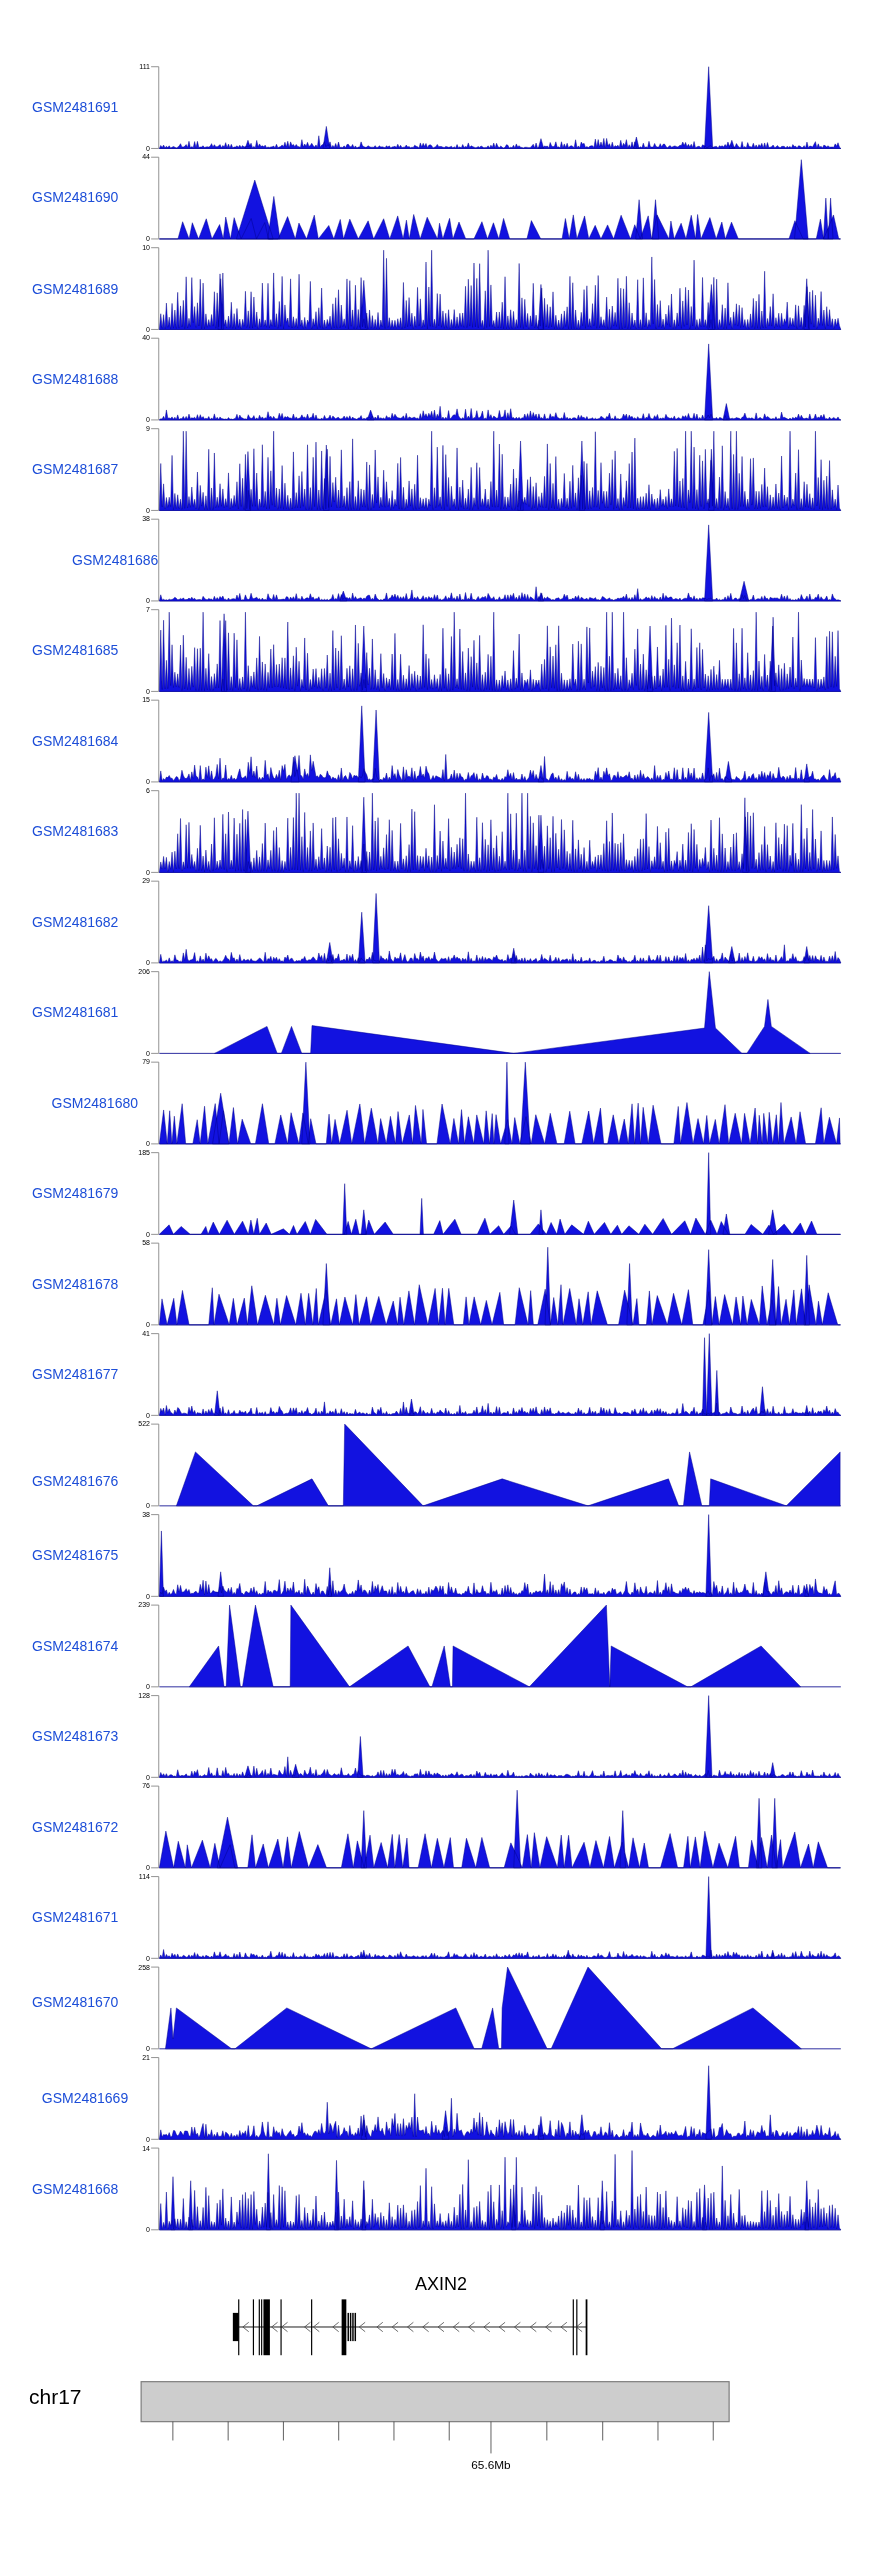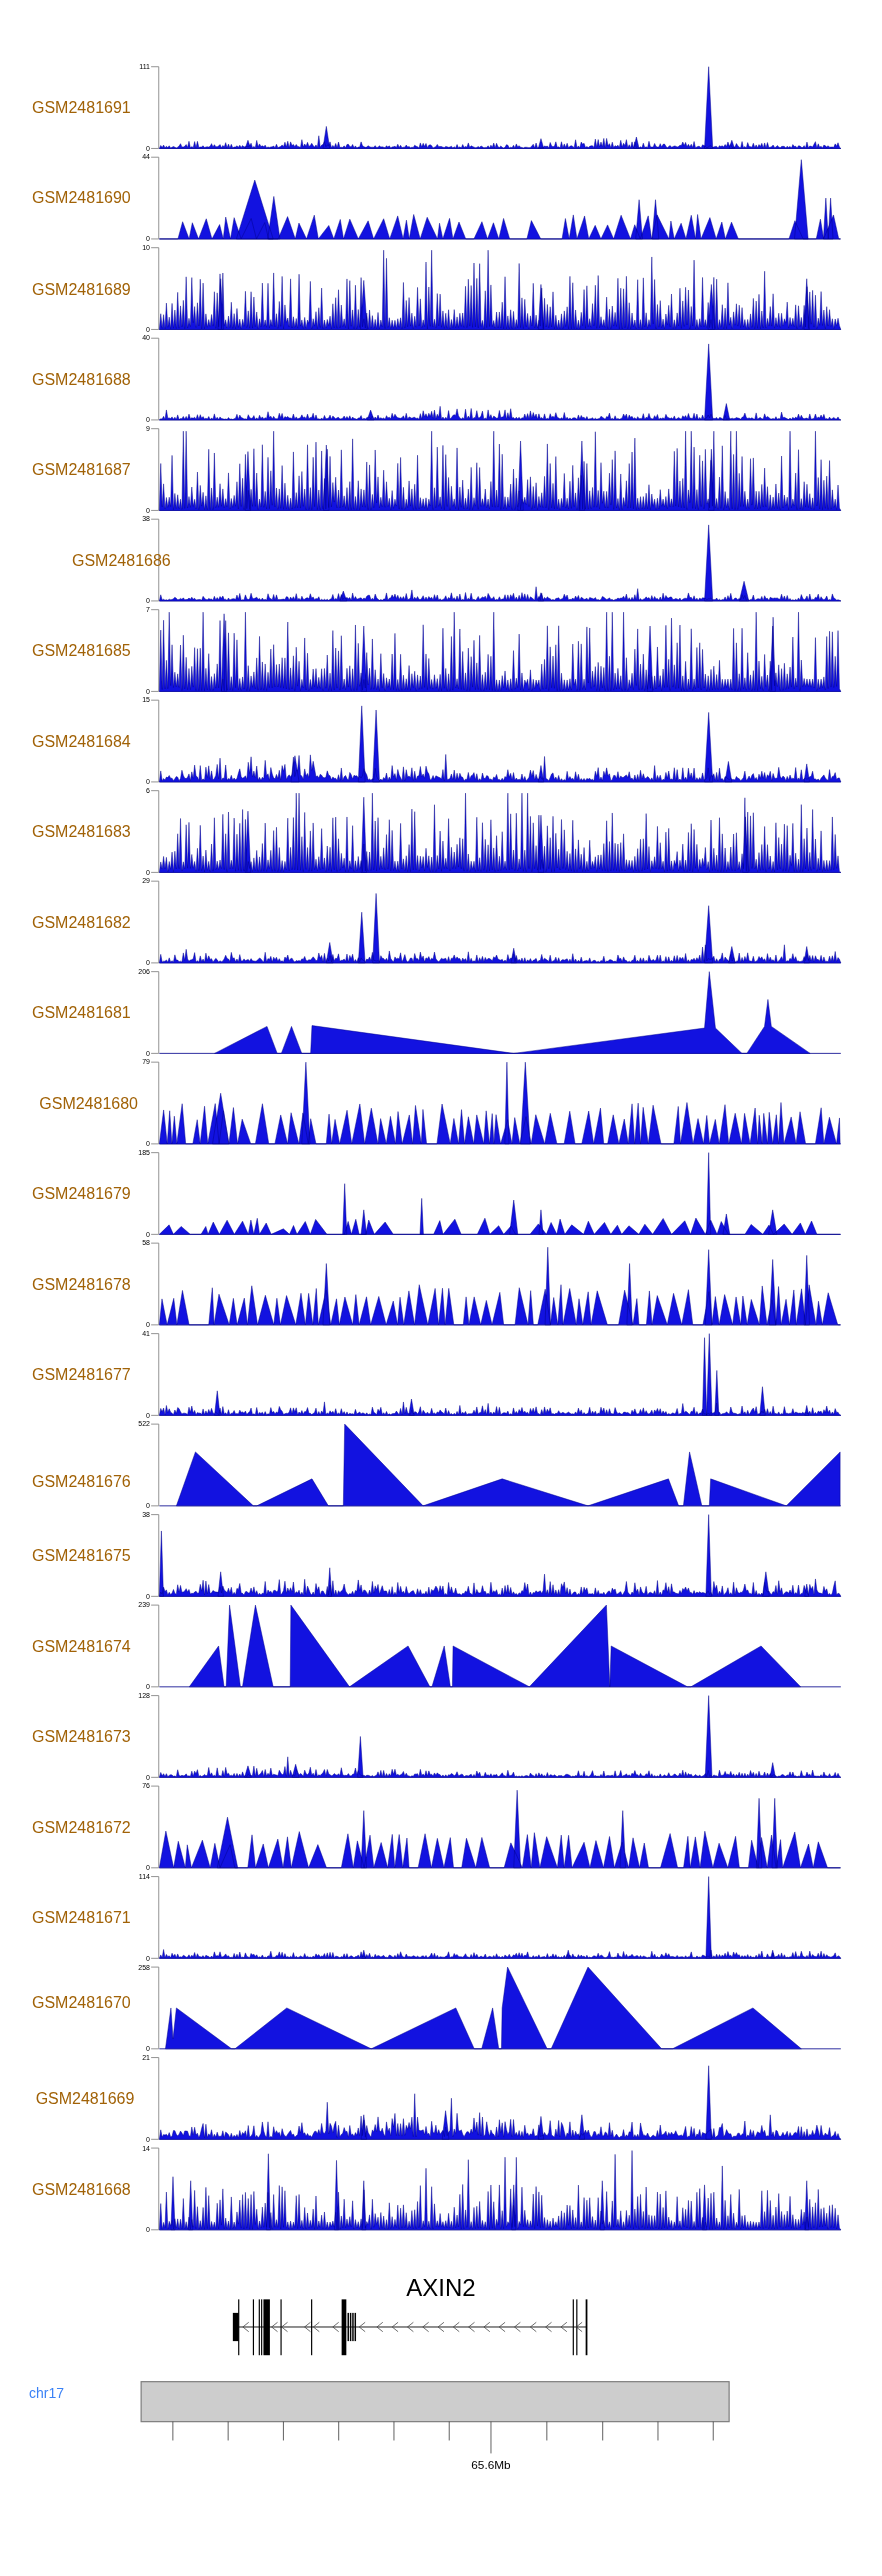--- a/index.html
+++ b/index.html
@@ -1,22 +1,22 @@
 <!DOCTYPE html>
 <html style="font-size:9.4px"><head>
 <meta charset="utf-8">
 <style>
   html,body{margin:0;padding:0;background:#ffffff;}
   body{font-family:"Liberation Sans",sans-serif;color:#000;}
   .fig{position:relative;width:882px;height:2576px;background:#ffffff;overflow:hidden;}
   #plot-svg{position:absolute;left:0;top:0;}
-  .gsm-label{position:absolute;left:32px;width:106px;font-size:16px;line-height:15.3px;color:#a16207;white-space:nowrap;}
+  .gsm-label{position:absolute;left:32px;width:106px;font-size:14px;line-height:15.3px;color:#1d4ed8;white-space:nowrap;}
   .axis-num{position:absolute;left:71px;width:79px;text-align:right;font-size:7px;line-height:9.4px;color:#000;}
-  .gene-title{position:absolute;left:353px;top:2274px;width:176px;text-align:center;font-size:24px;color:#000;}
-  .chrom-label{position:absolute;left:29px;top:2385px;font-size:14px;color:#3b82f6;}
+  .gene-title{position:absolute;left:353px;top:2274px;width:176px;text-align:center;font-size:18px;color:#000;}
+  .chrom-label{position:absolute;left:29px;top:2385px;font-size:21px;color:#000000;}
   .mb-label{position:absolute;left:432px;top:2458px;width:118px;text-align:center;font-size:11.8px;color:#000;}
 </style>
 </head>
 <body>
 
 <div class="fig" id="fig">
   <svg id="plot-svg" width="882" height="2576" viewBox="0 0 1500 4380">
       <line x1="270" y1="113" x2="270" y2="252" stroke="#8c8c8c" stroke-width="1.6"></line>
       <line x1="257" y1="113" x2="270" y2="113" stroke="#8c8c8c" stroke-width="1.6"></line>
       <line x1="257" y1="252" x2="270" y2="252" stroke="#8c8c8c" stroke-width="1.6"></line>

